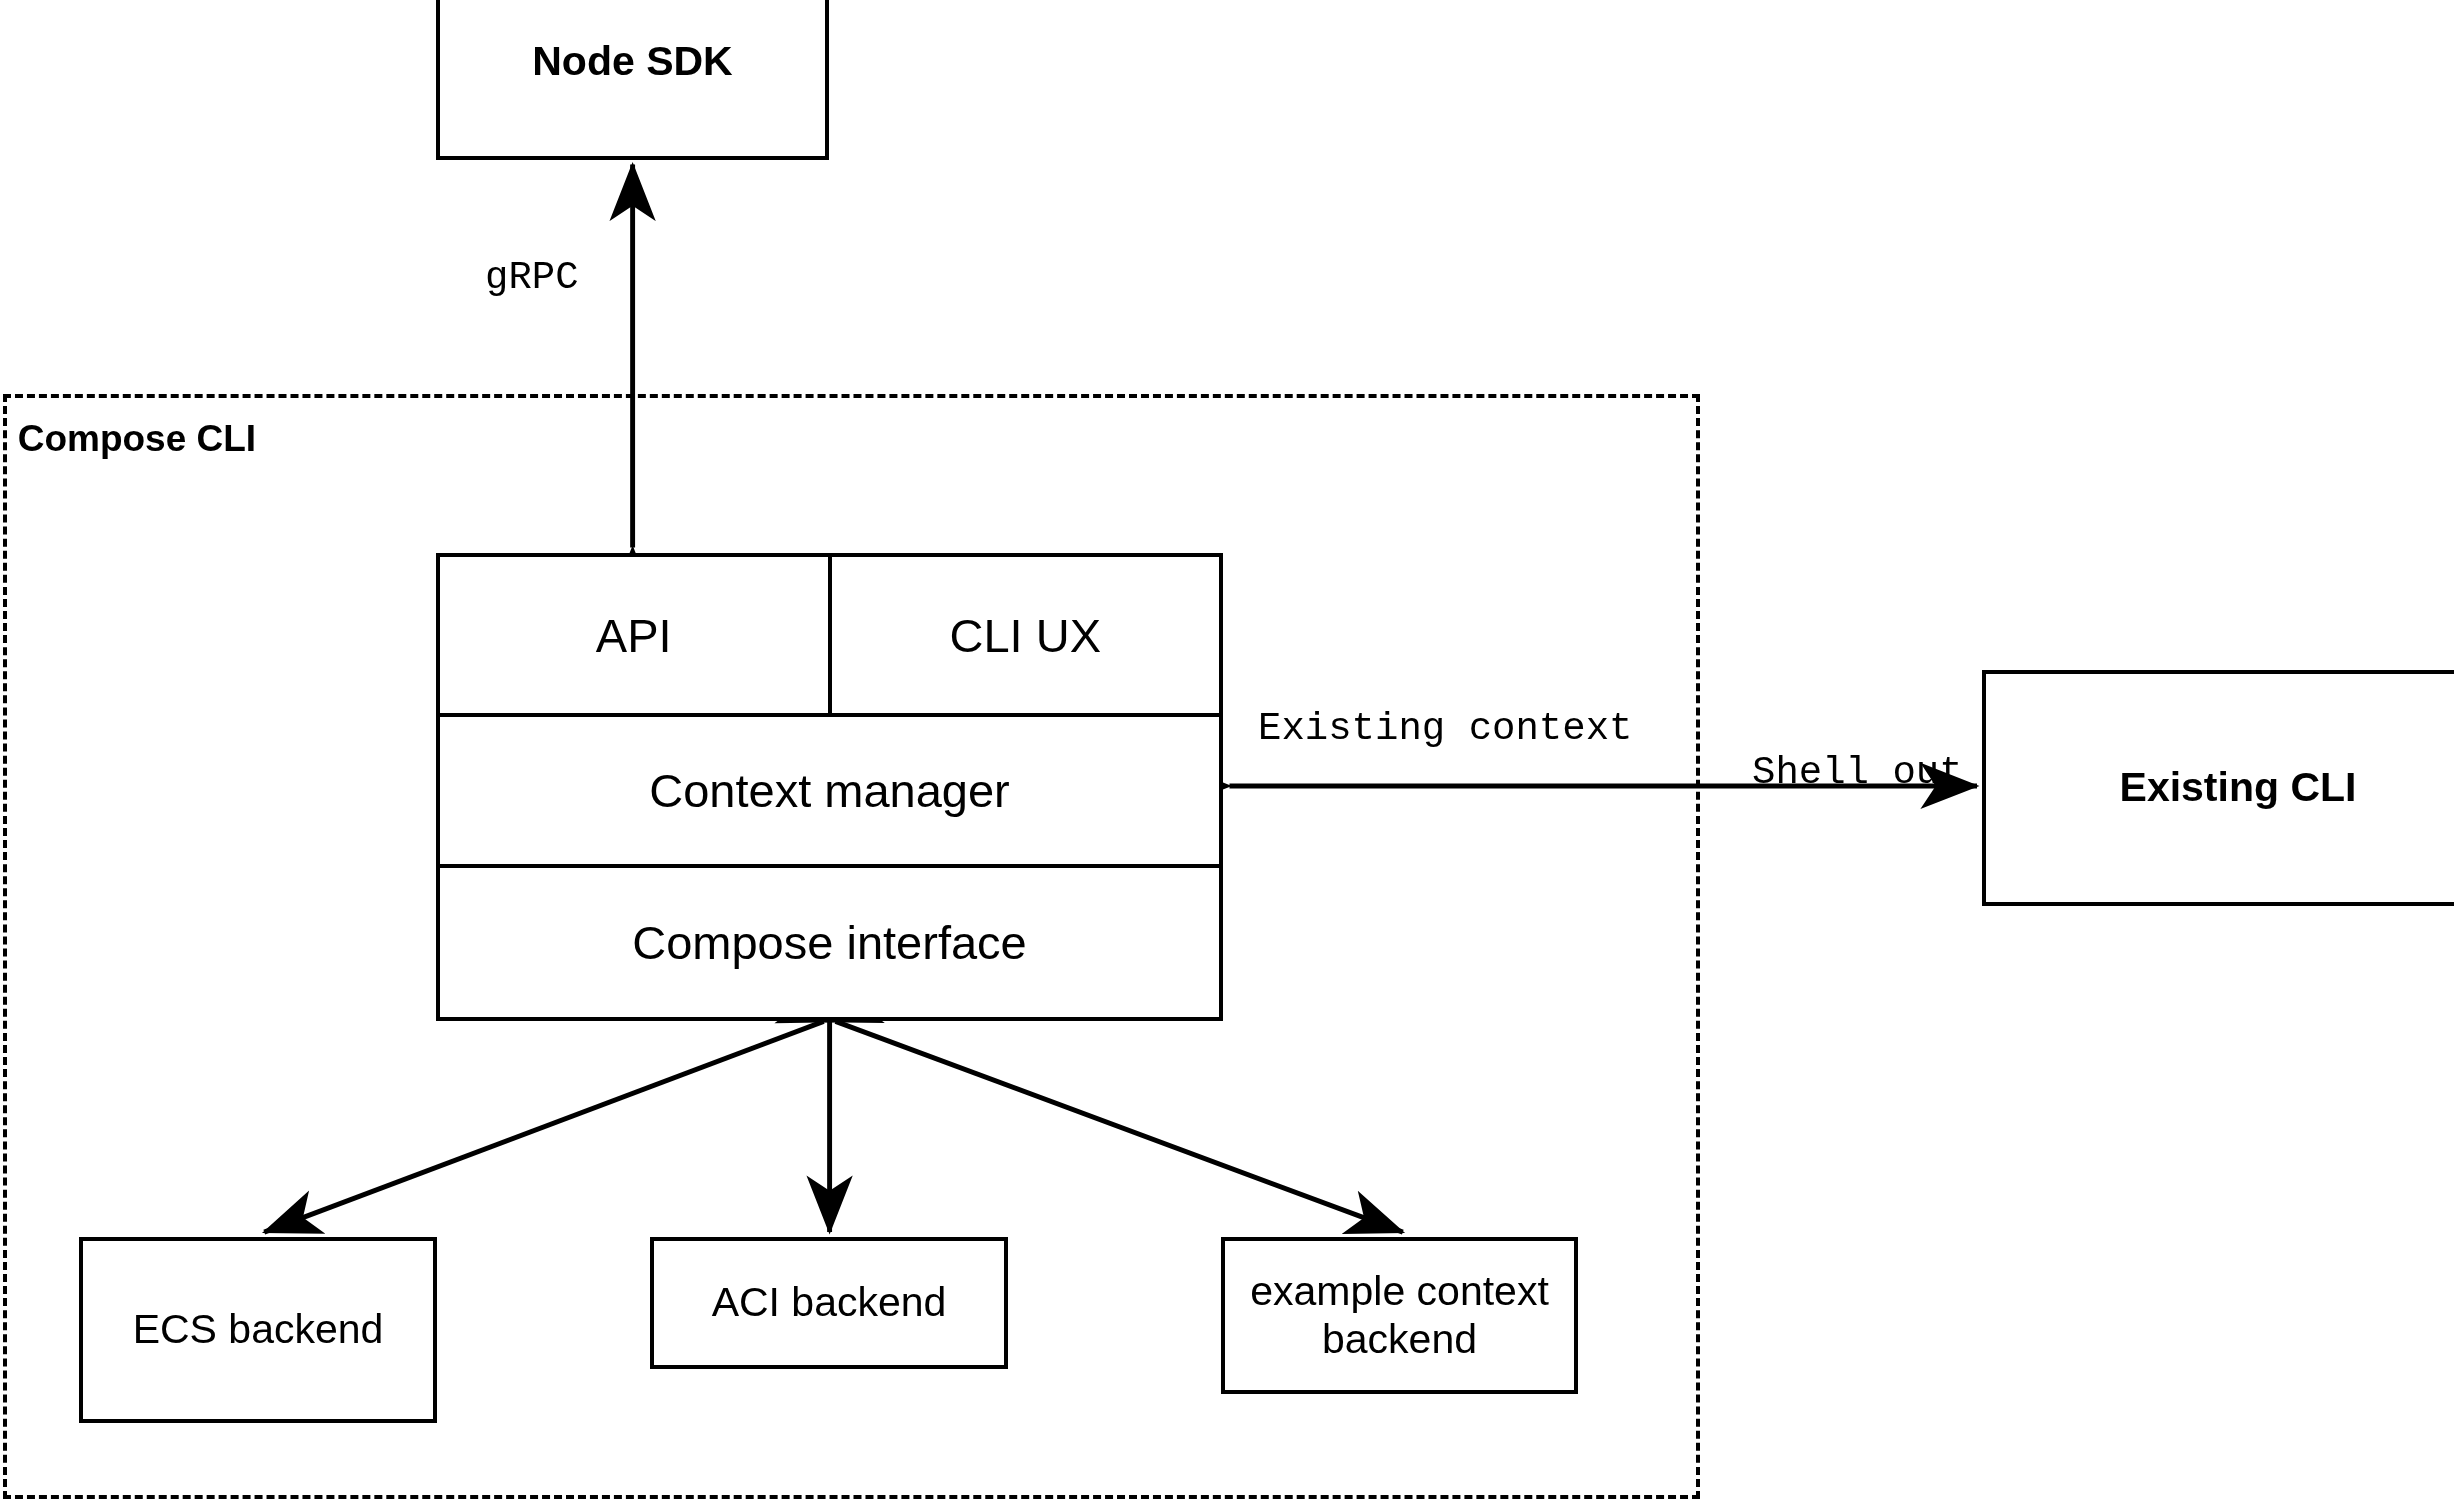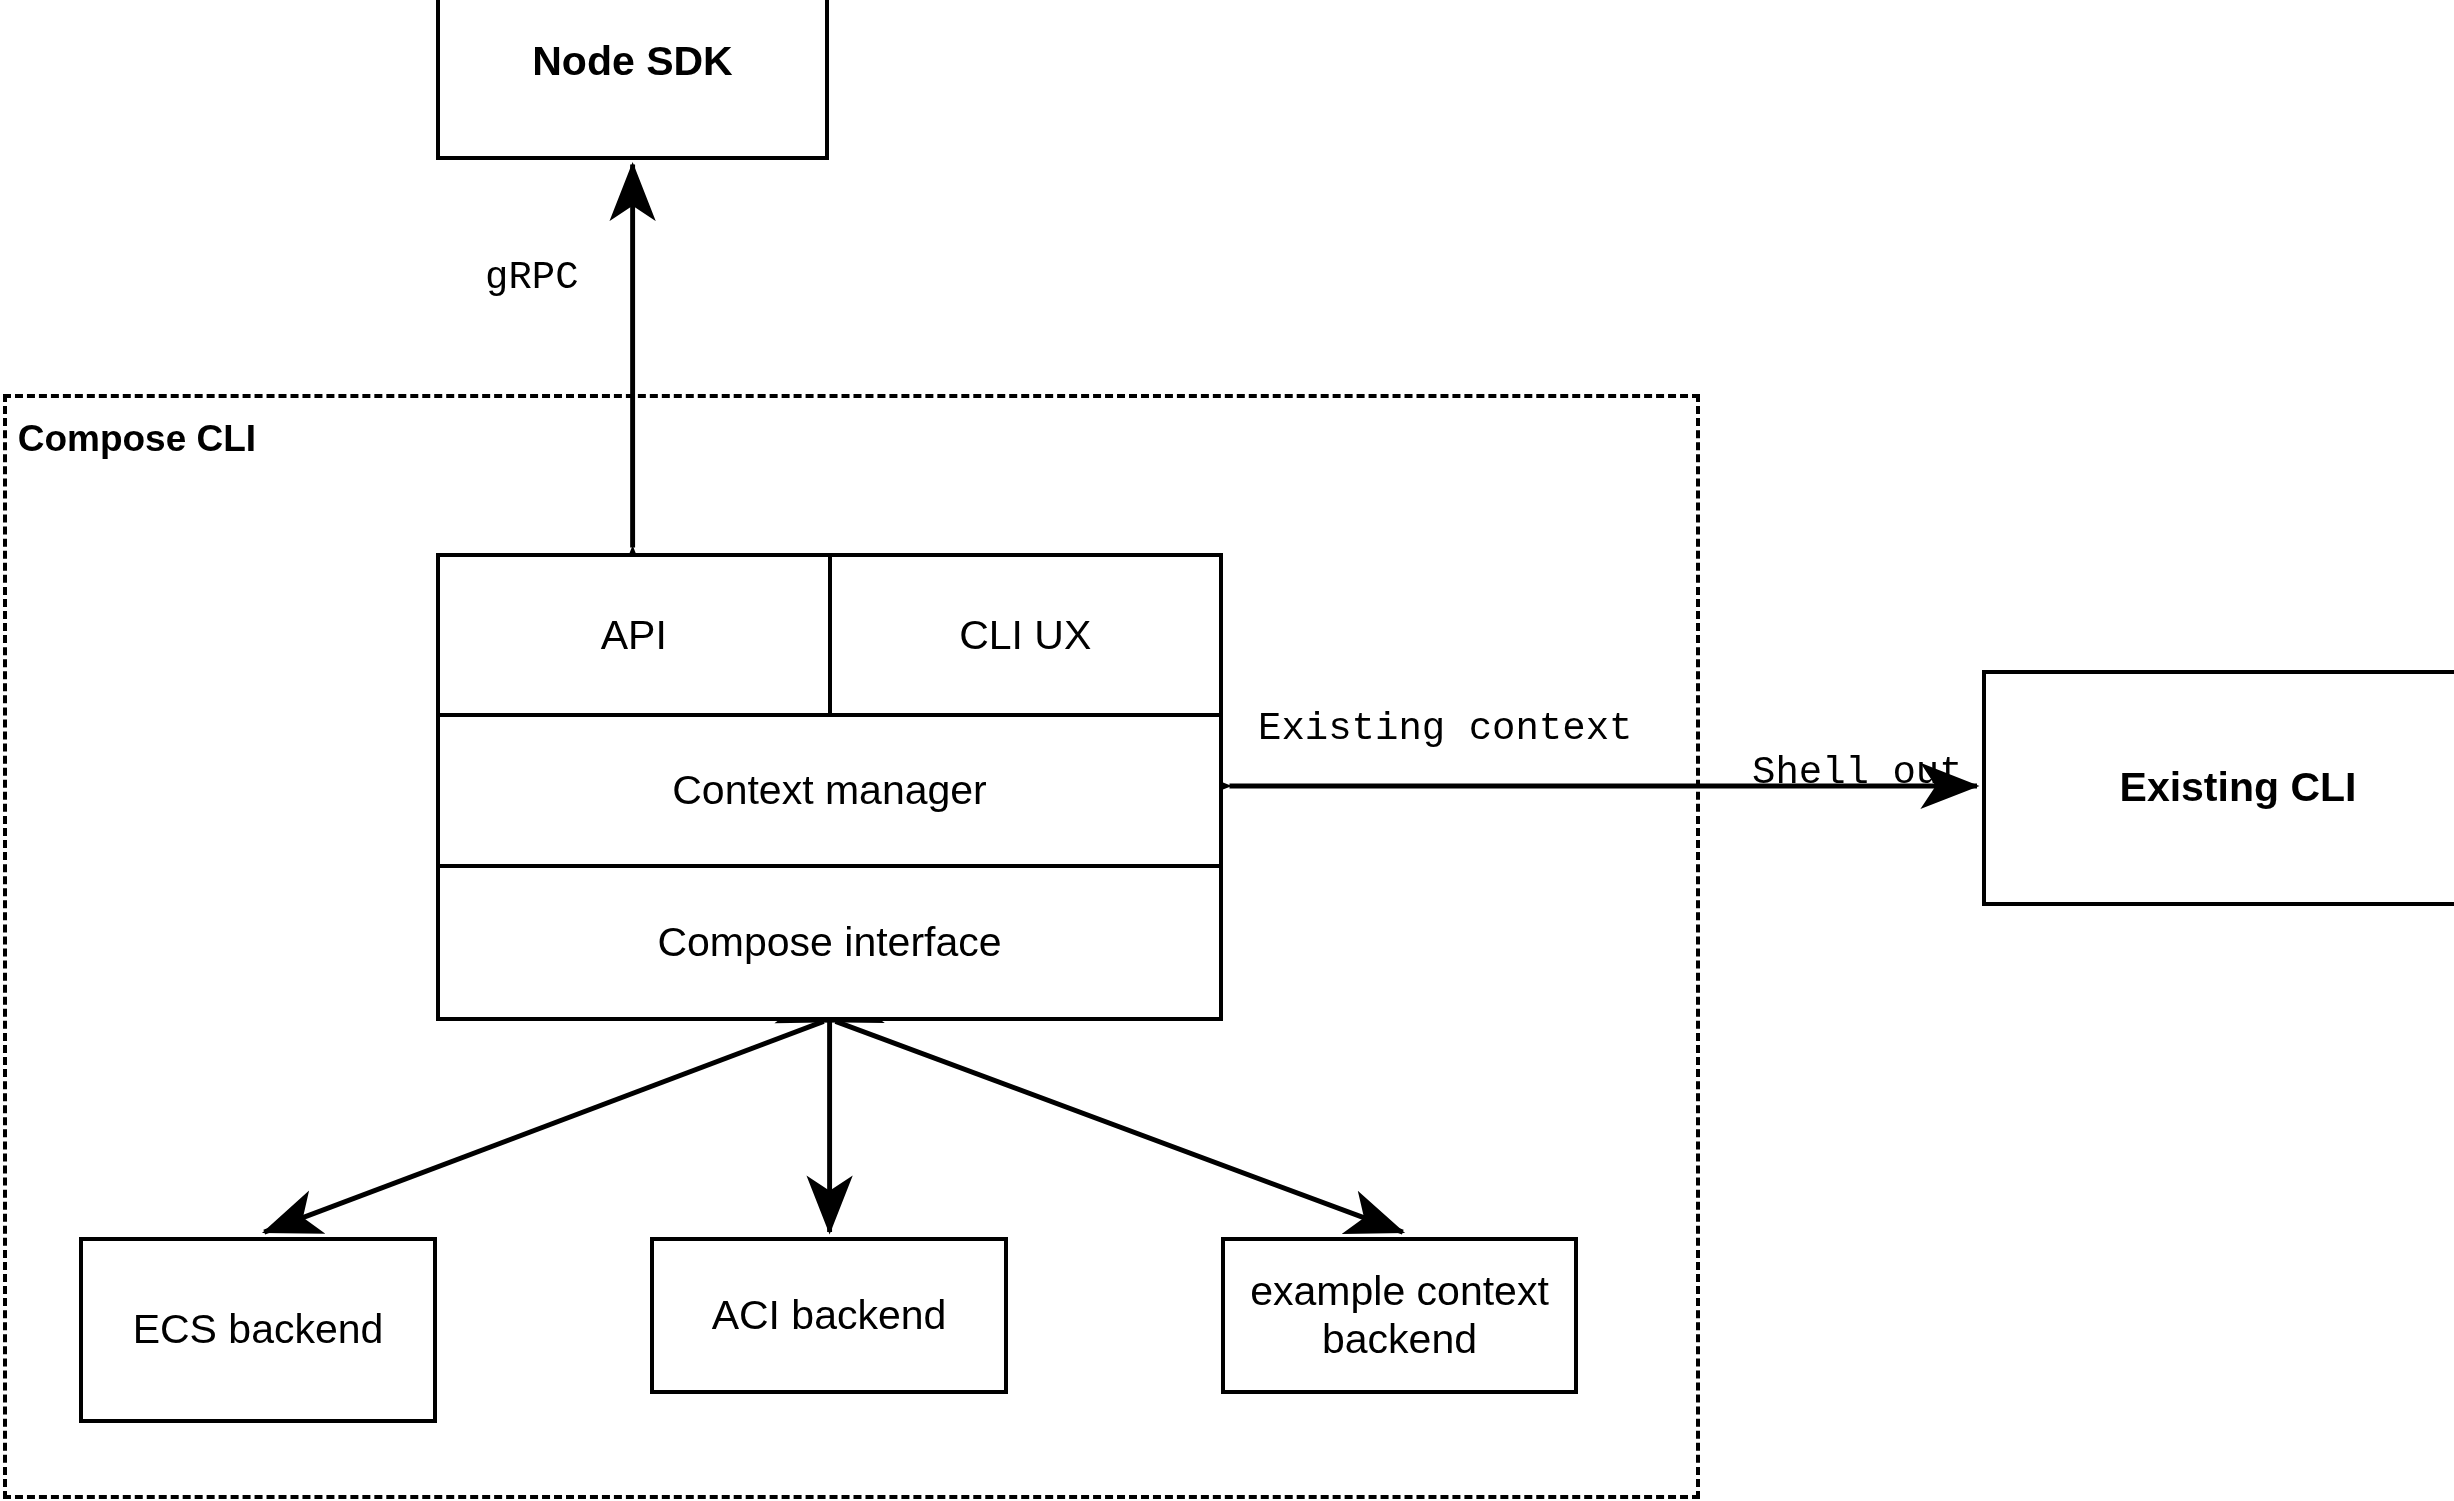--- a/index.html
+++ b/index.html
@@ -79,21 +79,21 @@
   }
   .stack-row + .stack-row {
     border-top: 4.9px solid #000000;
   }
   .stack-cell {
     box-sizing: border-box;
     flex: 1 1 0;
     display: flex;
     align-items: center;
     justify-content: center;
-    font-size: 41px;
+    font-size: 47px;
     color: #000000;
     background: #ffffff;
   }
   .stack-cell + .stack-cell {
     border-left: 4.9px solid #000000;
   }
   
   .edge-label {
     position: absolute;
     font-size: 39px;
@@ -173,21 +173,21 @@
   </div>
 
   <div class="node bold-node" style="left:1982px; top:670px; width:512px; height:236px;">
     <span class="node-label">Existing CLI</span>
   </div>
 
   <div class="node plain-node" style="left:79px; top:1237px; width:358px; height:186px;">
     <span class="node-label">ECS backend</span>
   </div>
 
-  <div class="node plain-node" style="left:650px; top:1237px; width:358px; height:157px;">
+  <div class="node plain-node" style="left:650px; top:1237px; width:358px; height:132px;">
     <span class="node-label">ACI backend</span>
   </div>
 
   <div class="node plain-node" style="left:1221px; top:1237px; width:357px; height:157px;">
     <span class="node-label">example context backend</span>
   </div>
 
   <div class="edge-label" style="left:485px; top:256px;">gRPC</div>
 
   <div class="edge-label" style="left:1258px; top:707px;">Existing context</div>

